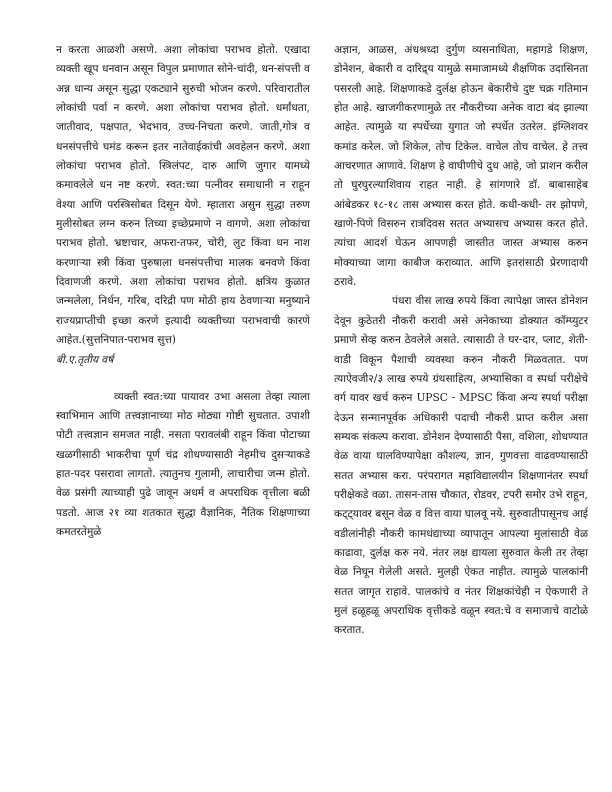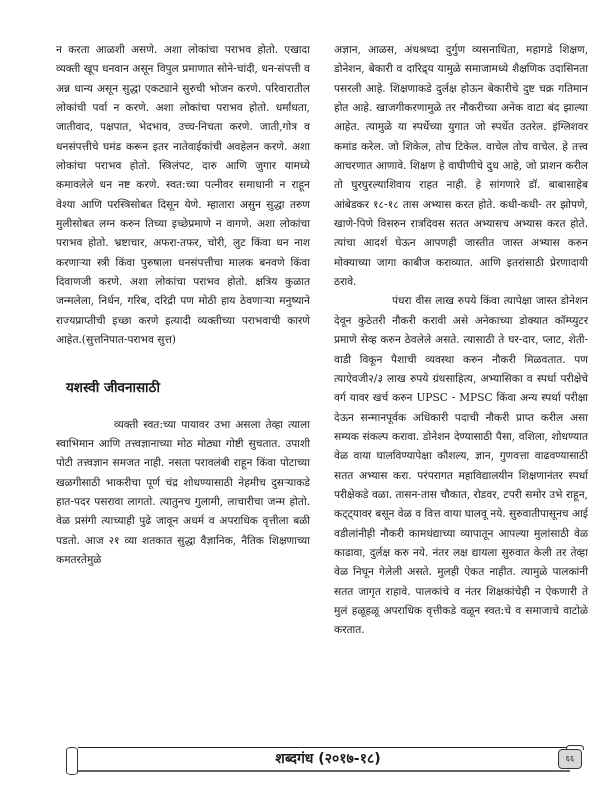--- a/index.html
+++ b/index.html
@@ -50,30 +50,23 @@
       font-family: "DejaVu Sans", "Liberation Sans", sans-serif; font-size: 8px; line-height: 18px; text-align: center;
     }
   </style>
 </head>
 <body>
 
 <div class="page">
 
   <div class="col col-left">
     <p>न करता आळशी असणे. अशा लोकांचा पराभव होतो. एखादा व्यक्ती खूप धनवान असून विपुल प्रमाणात सोने-चांदी, धन-संपत्ती व अन्न धान्य असून सुद्धा एकट्याने सुरुची भोजन करणे. परिवारातील लोकांची पर्वा न करणे. अशा लोकांचा पराभव होतो. धर्मांधता, जातीवाद, पक्षपात, भेदभाव, उच्च-निचता करणे. जाती,गोत्र व धनसंपत्तीचे घमंड करून इतर नातेवाईकांची अवहेलन करणे. अशा लोकांचा पराभव होतो. स्त्रिलंपट, दारु आणि जुगार यामध्ये कमावलेले धन नष्ट करणे. स्वत:च्या पत्नीवर समाधानी न राहून वेश्या आणि परस्त्रिसोबत दिसून येणे. म्हातारा असुन सुद्धा तरुण मुलीसोबत लग्न करुन तिच्या इच्छेप्रमाणे न वागणे. अशा लोकांचा पराभव होतो. भ्रष्टाचार, अफरा-तफर, चोरी, लुट किंवा धन नाश करणाऱ्या स्त्री किंवा पुरुषाला धनसंपत्तीचा मालक बनवणे किंवा दिवाणजी करणे. अशा लोकांचा पराभव होतो. क्षत्रिय कुळात जन्मलेला, निर्धन, गरिब, दरिद्री पण मोठी हाय ठेवणाऱ्या मनुष्याने राज्यप्राप्तीची इच्छा करणे इत्यादी व्यक्तीच्या पराभवाची कारणे आहेत.(सुत्तनिपात-पराभव सुत्त)</p>
-    <p class="article-heading">यशस्वी जीवनासाठी</p>
+    <p class="byline">बी.ए.तृतीय वर्ष</p>
     <p class="indent gap-after-byline">व्यक्ती स्वत:च्या पायावर उभा असला तेव्हा त्याला स्वाभिमान आणि तत्त्वज्ञानाच्या मोठ मोठ्या गोष्टी सुचतात. उपाशी पोटी तत्त्वज्ञान समजत नाही. नसता परावलंबी राहून किंवा पोटाच्या खळगीसाठी भाकरीचा पूर्ण चंद्र शोधण्यासाठी नेहमीच दुसऱ्याकडे हात-पदर पसरावा लागतो. त्यातुनच गुलामी, लाचारीचा जन्म होतो. वेळ प्रसंगी त्याच्याही पुढे जावून अधर्म व अपराधिक वृत्तीला बळी पडतो. आज २१ व्या शतकात सुद्धा वैज्ञानिक, नैतिक शिक्षणाच्या कमतरतेमुळे</p>
   </div>
 
   <div class="col col-right">
     <p>अज्ञान, आळस, अंधश्रध्दा दुर्गुण व्यसनाधिता, महागडे शिक्षण, डोनेशन, बेकारी व दारिद्र्य यामुळे समाजामध्ये शैक्षणिक उदासिनता पसरली आहे. शिक्षणाकडे दुर्लक्ष होऊन बेकारीचे दुष्ट चक्र गतिमान होत आहे. खाजगीकरणामुळे तर नौकरीच्या अनेक वाटा बंद झाल्या आहेत. त्यामुळे या स्पर्धेच्या युगात जो स्पर्धेत उतरेल. इंग्लिशवर कमांड करेल. जो शिकेल, तोच टिकेल. वाचेल तोच वाचेल. हे तत्त्व आचरणात आणावे. शिक्षण हे वाघीणीचे दुध आहे, जो प्राशन करील तो घुरघुरल्याशिवाय राहत नाही. हे सांगणारे डॉ. बाबासाहेब आंबेडकर १८-१८ तास अभ्यास करत होते. कधी-कधी- तर झोपणे, खाणे-पिणे विसरुन रात्रदिवस सतत अभ्यासच अभ्यास करत होते. त्यांचा आदर्श घेऊन आपणही जास्तीत जास्त अभ्यास करुन मोक्याच्या जागा काबीज कराव्यात. आणि इतरांसाठी प्रेरणादायी ठरावे.</p>
     <p class="indent">पंधरा वीस लाख रुपये किंवा त्यापेक्षा जास्त डोनेशन देवून कुठेतरी नौकरी करावी असे अनेकाच्या डोक्यात कॉम्प्युटर प्रमाणे सेव्ह करुन ठेवलेले असते. त्यासाठी ते घर-दार, प्लाट, शेती- वाडी विकून पैशाची व्यवस्था करुन नौकरी मिळवतात. पण त्याऐवजी२/३ लाख रुपये ग्रंथसाहित्य, अभ्यासिका व स्पर्धा परीक्षेचे वर्ग यावर खर्च करुन UPSC - MPSC  किंवा अन्य स्पर्धा परीक्षा देऊन सन्मानपूर्वक अधिकारी पदाची नौकरी प्राप्त करील असा सम्यक संकल्प करावा. डोनेशन देण्यासाठी पैसा, वशिला, शोधण्यात वेळ वाया घालविण्यापेक्षा कौशल्य, ज्ञान, गुणवत्ता वाढवण्यासाठी सतत अभ्यास करा. परंपरागत महाविद्यालयीन शिक्षणानंतर स्पर्धा परीक्षेकडे वळा. तासन-तास चौकात, रोडवर, टपरी समोर उभे राहून, कट्ट्यावर बसून वेळ व वित्त वाया घालवू नये. सुरुवातीपासूनच आई वडीलांनीही नौकरी कामधंद्याच्या व्यापातून आपल्या मुलांसाठी वेळ काढावा, दुर्लक्ष करु नये. नंतर लक्ष द्यायला सुरुवात केली तर तेव्हा वेळ निघून गेलेली असते. मुलही ऐकत नाहीत. त्यामुळे पालकांनी सतत जागृत राहावे. पालकांचे व नंतर शिक्षकांचेही न ऐकणारी ते मुलं हळूहळू अपराधिक वृत्तीकडे वळून स्वत:चे व समाजाचे वाटोळे करतात.</p>
   </div>
 
-  <div class="footer">
-    <div class="footer-band"></div>
-    <div class="scroll-left"></div>
-    <div class="scroll-right"></div>
-    <div class="footer-title">शब्दगंध (२०१७-१८)</div>
-    <div class="page-number">६६</div>
-  </div>
 
 </div>
 
 </body></html>

